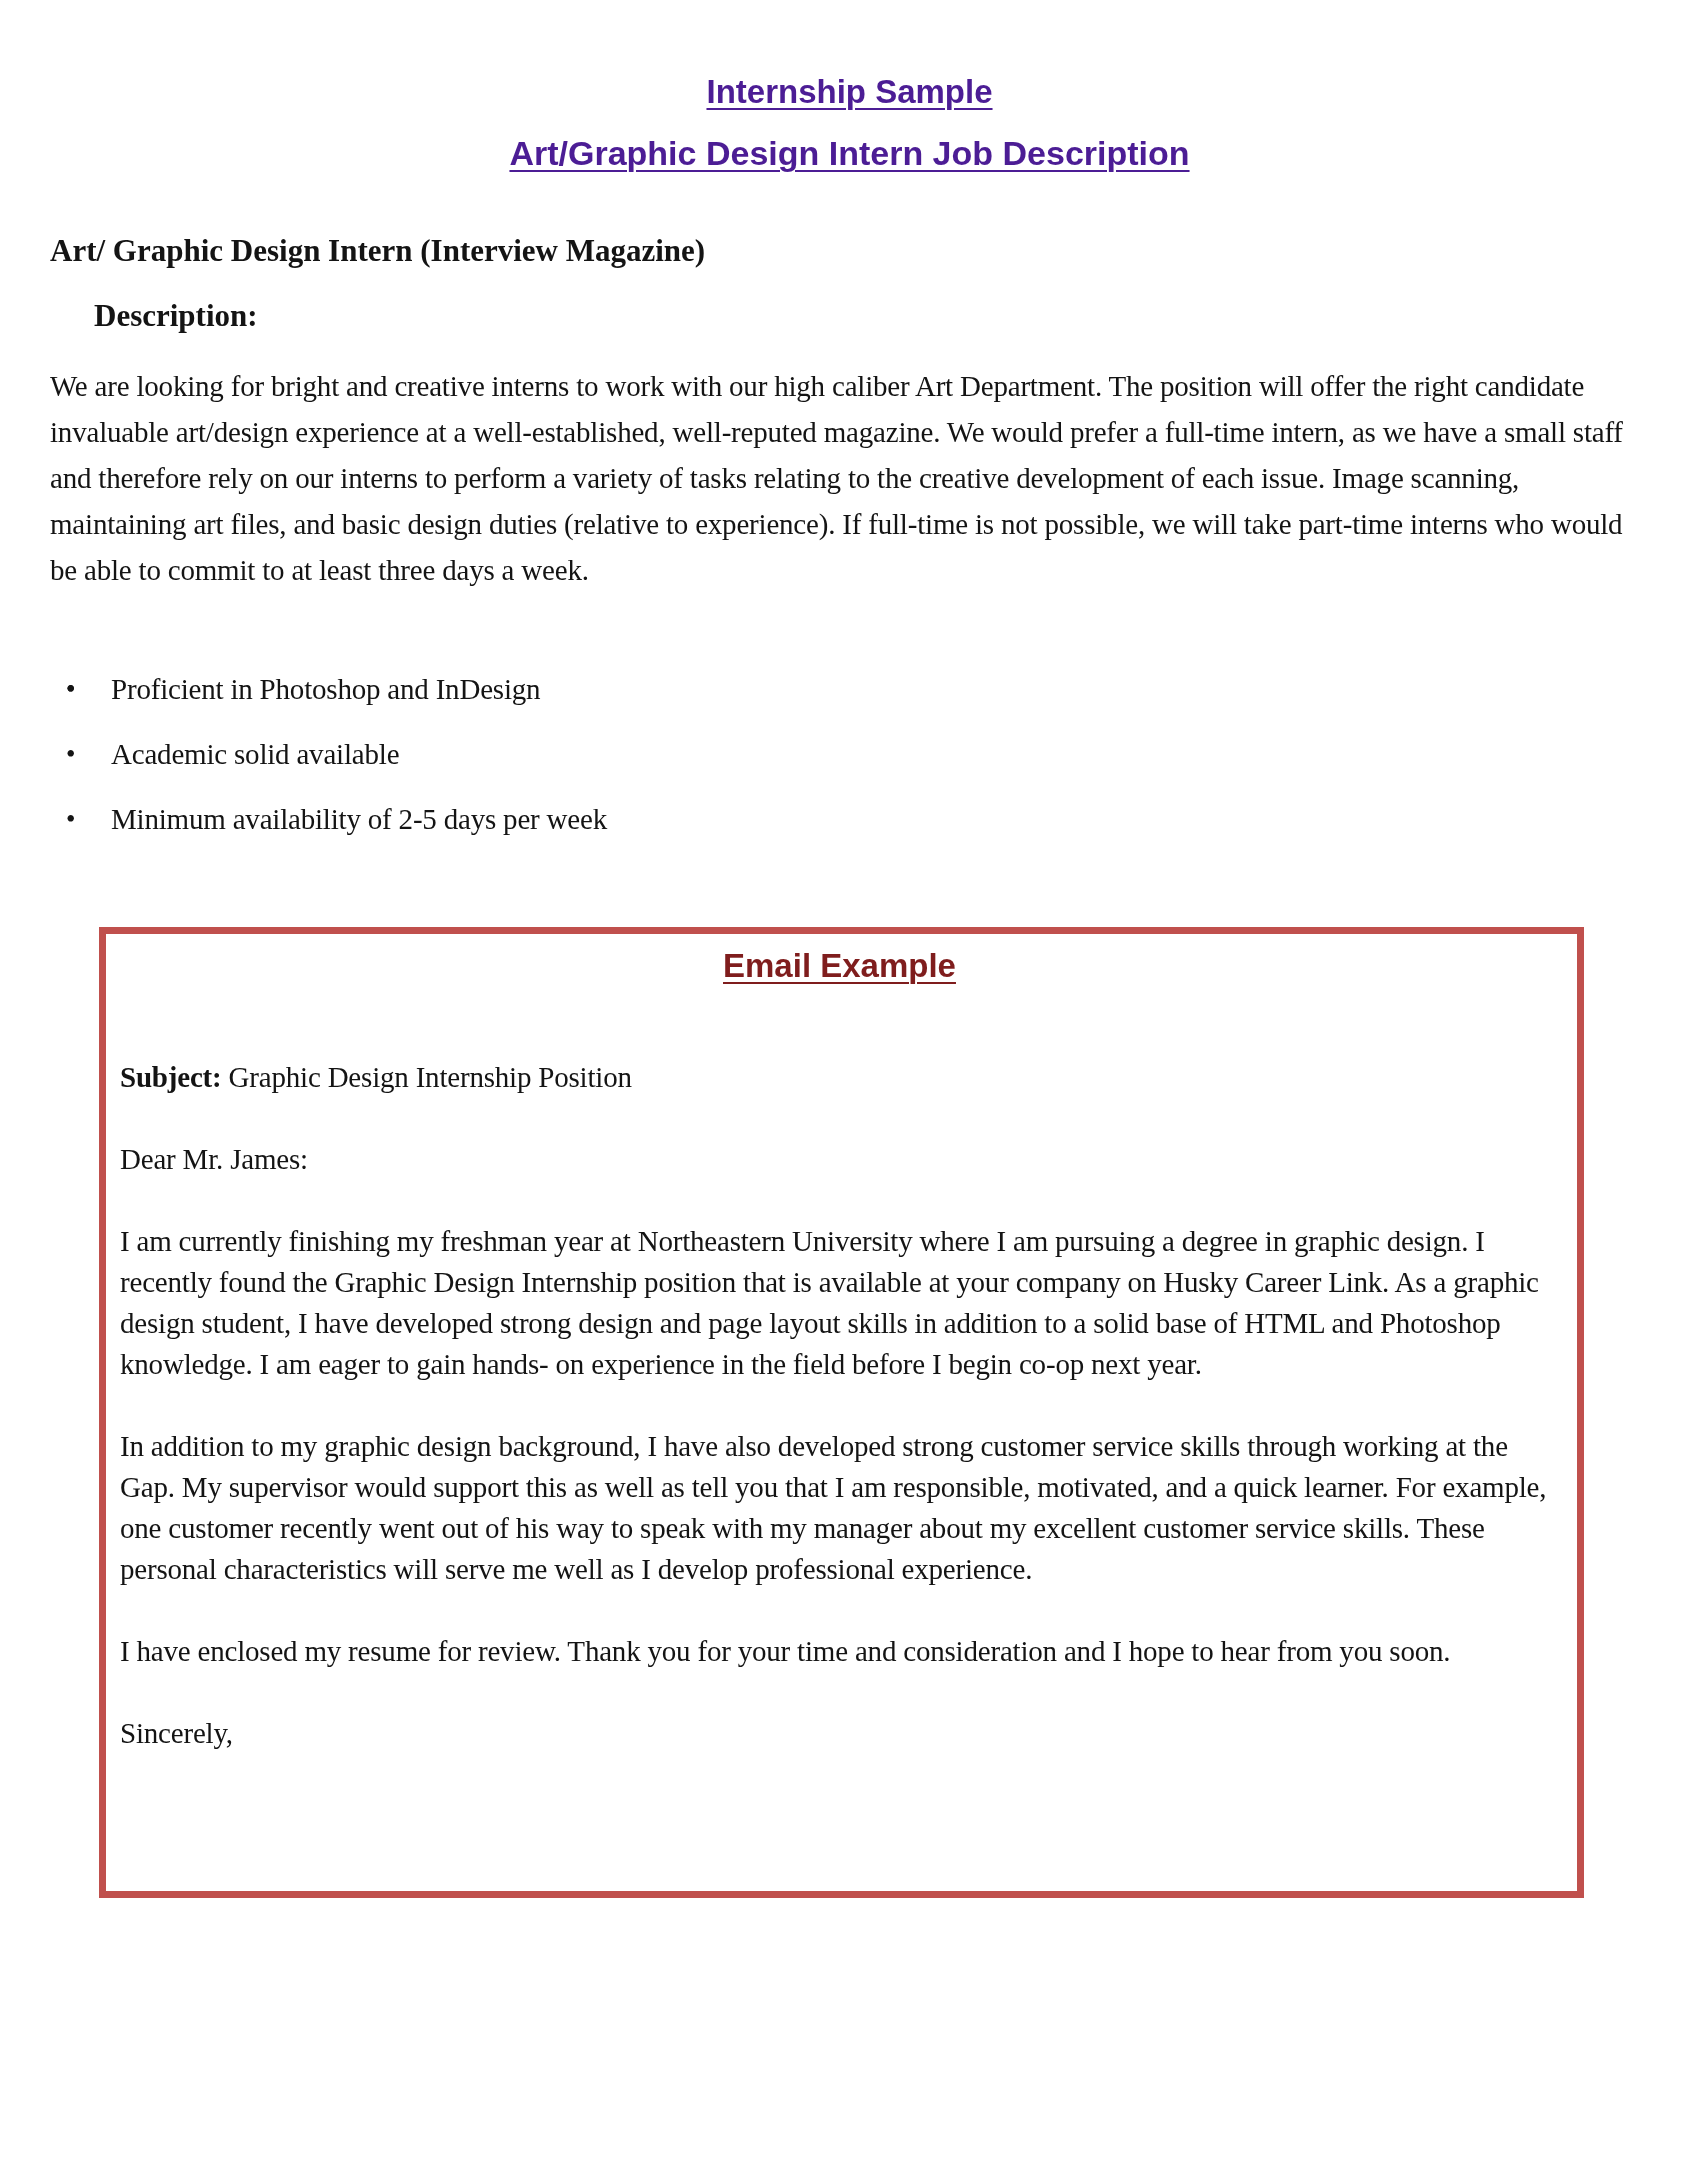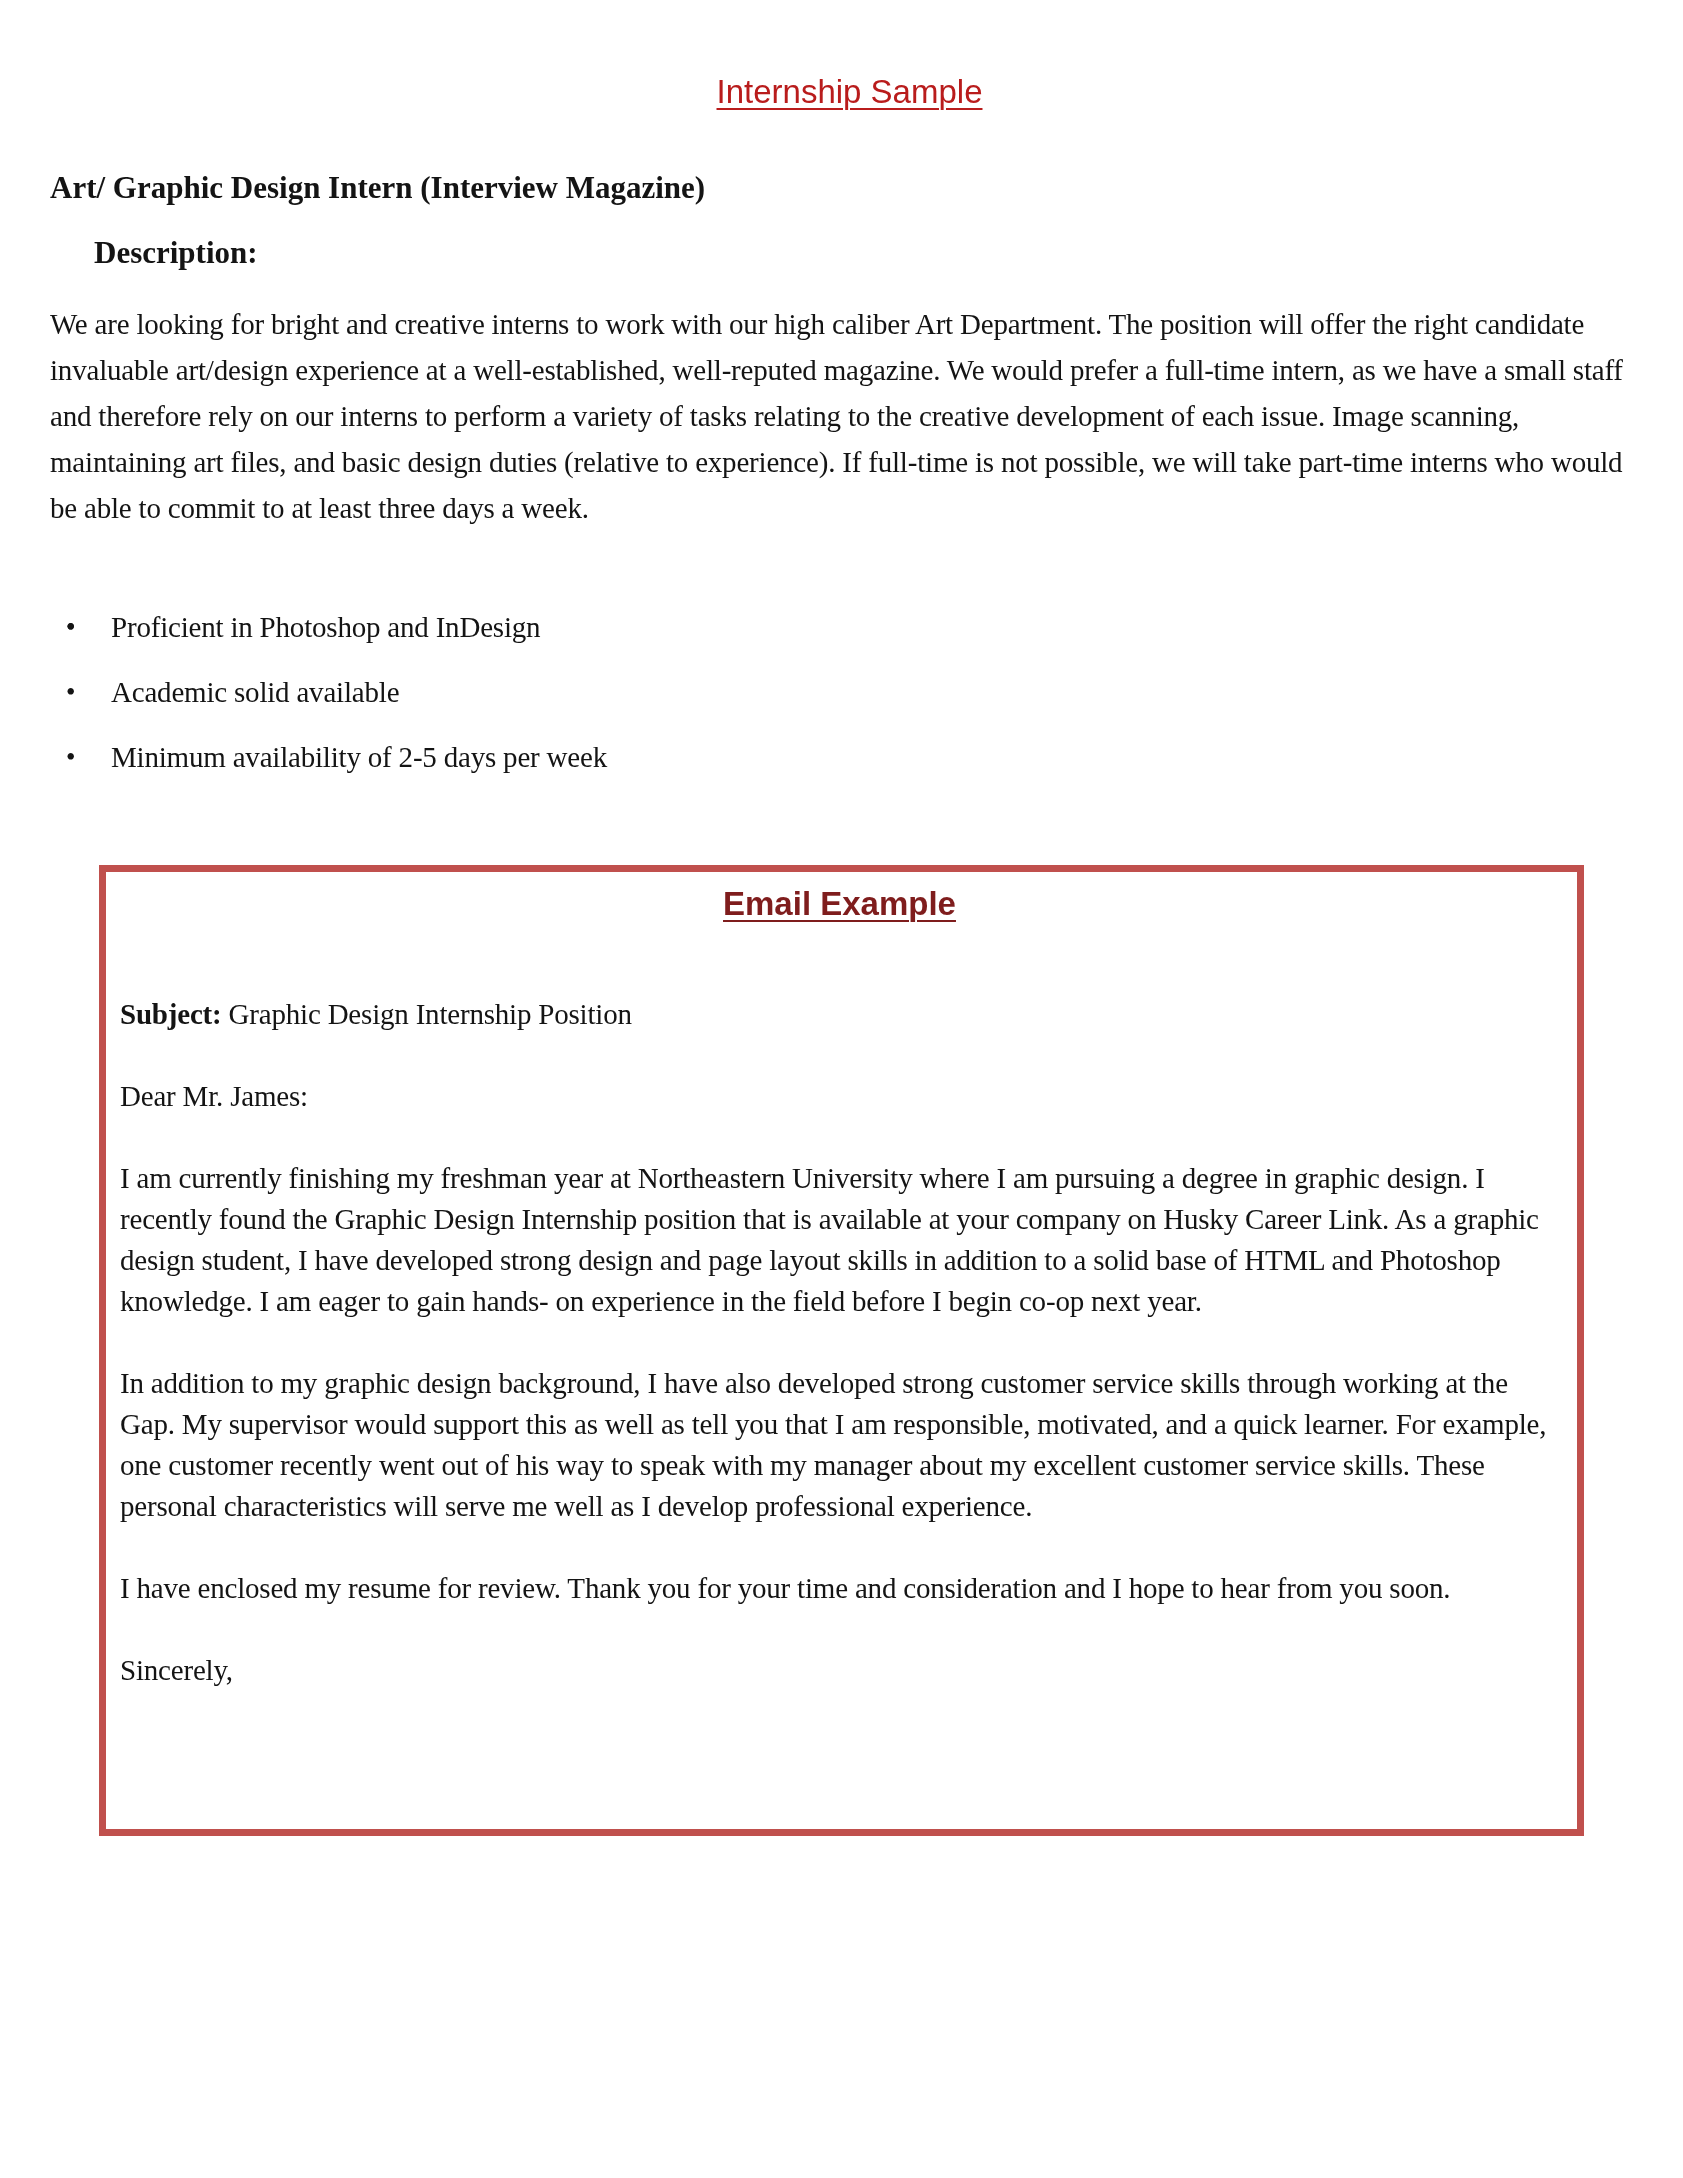--- a/index.html
+++ b/index.html
@@ -9,22 +9,22 @@
     min-height: 2178px;
     background: #ffffff;
     color: #141414;
     font-family: "Liberation Serif", serif;
     box-sizing: border-box;
   }
   
   .doc-title {
     text-align: center;
     font-family: "Liberation Sans", sans-serif;
-    font-weight: 400;
-    color: #b91c1c;
+    font-weight: 700;
+    color: #4c1d95;
     padding-left: 16px;
   }
   .doc-title.line1 { padding-top: 71px; font-size: 33px; line-height: 1.25; }
   .doc-title.line2 { margin-top: 20px; font-size: 34px; line-height: 1.25; }
   .doc-title .u { text-decoration: underline; text-underline-offset: 5px; text-decoration-thickness: 2px; }
 
   .content { margin: 0 48px 0 50px; }
 
   .job-heading {
     margin-top: 57px;
@@ -93,20 +93,23 @@
 </style>
 </head>
 <body>
 
 <div class="page">
 
   <div class="doc-title line1">
     <span class="u">Internship Sample</span>
   </div>
 
+  <div class="doc-title line2">
+    <span class="u">Art/Graphic Design Intern Job Description</span>
+  </div>
 
   <div class="content">
 
     <div class="job-heading">Art/ Graphic Design Intern (Interview Magazine)</div>
 
     <div class="desc-label">Description:</div>
 
     <div class="desc-paragraph">We are looking for bright and creative interns to work with our high caliber Art Department. The position will offer the right candidate invaluable art/design experience at a well-established, well-reputed magazine. We would prefer a full-time intern, as we have a small staff and therefore rely on our interns to perform a variety of tasks relating to the creative development of each issue. Image scanning, maintaining art files, and basic design duties (relative to experience). If full-time is not possible, we will take part-time interns who would be able to commit to at least three days a week.</div>
 
     <ul class="req-list">

